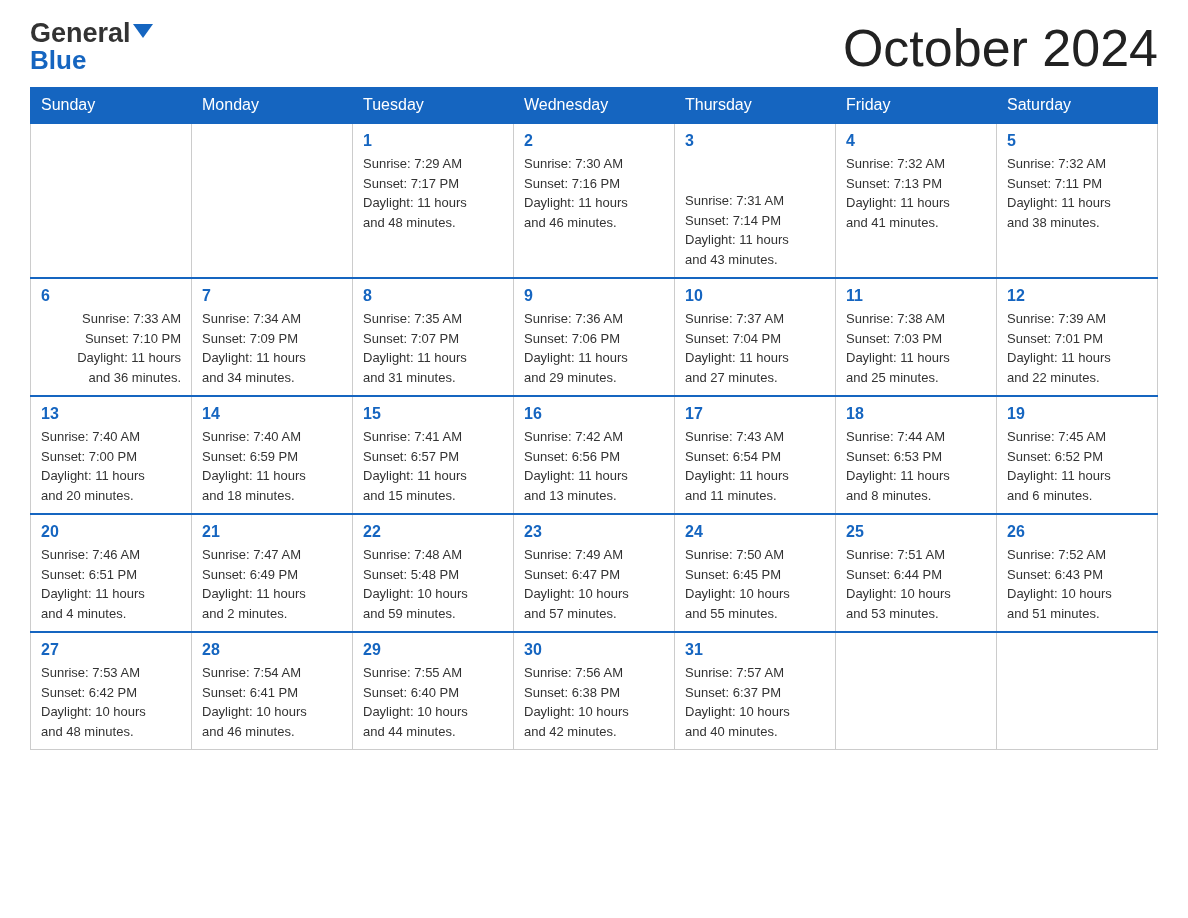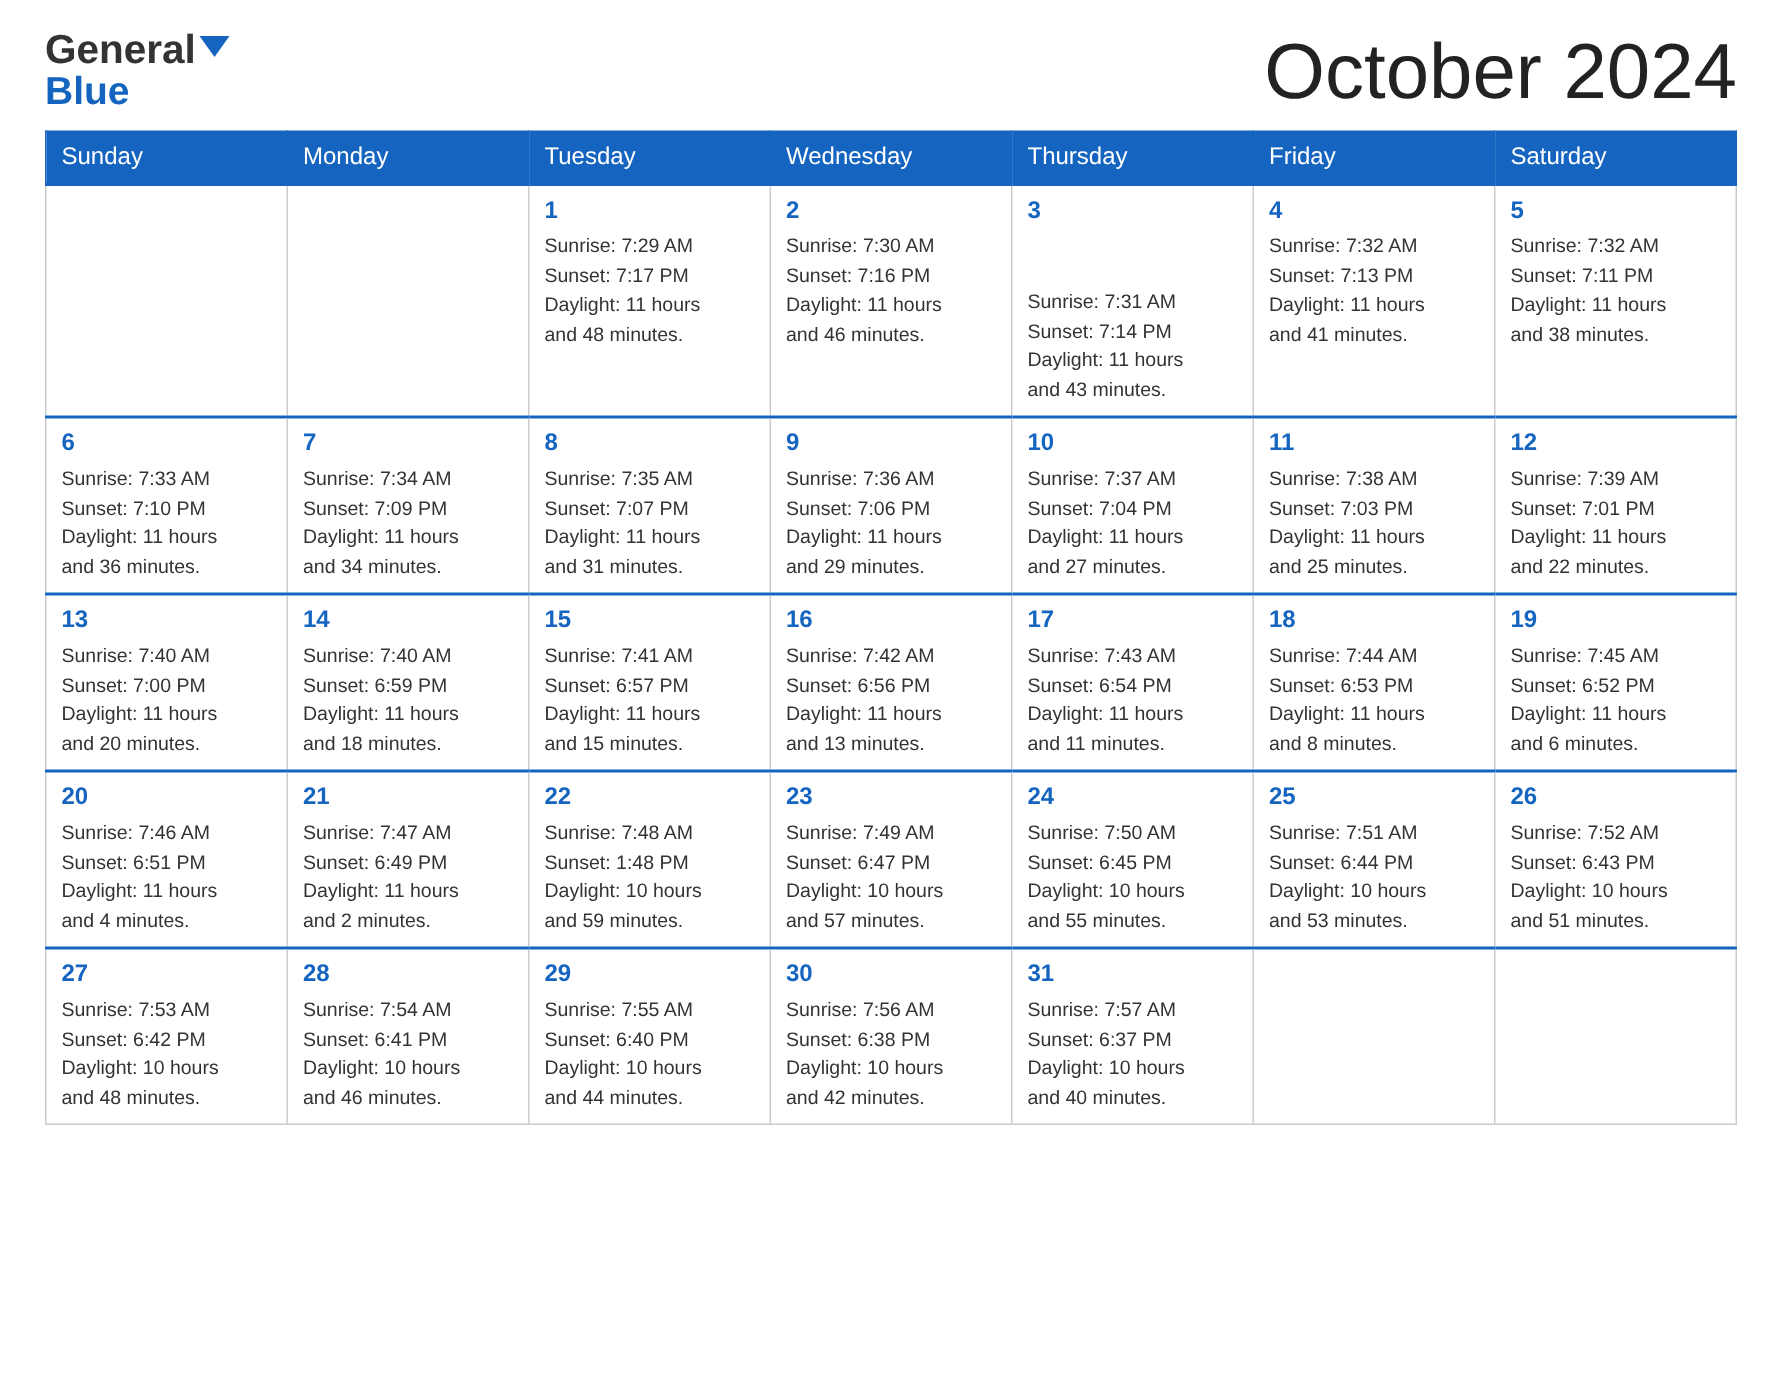--- a/index.html
+++ b/index.html
@@ -164,21 +164,21 @@
           <div class="day-number">5</div>
           <div class="day-info" style="white-space: pre-line;">Sunrise: 7:32 AM
 Sunset: 7:11 PM
 Daylight: 11 hours
 and 38 minutes.</div>
         </td>
       </tr>
       <tr class="week-row">
         <td>
           <div class="day-number">6</div>
-          <div class="day-info" style="white-space: pre-line;">Sunrise: 7:33 AM
+          <div class="day-info" style="white-space: pre-line; text-align: right;">Sunrise: 7:33 AM
 Sunset: 7:10 PM
 Daylight: 11 hours
 and 36 minutes.</div>
         </td>
         <td>
           <div class="day-number">7</div>
           <div class="day-info" style="white-space: pre-line;">Sunrise: 7:34 AM
 Sunset: 7:09 PM
 Daylight: 11 hours
 and 34 minutes.</div>
@@ -281,21 +281,21 @@
         <td>
           <div class="day-number">21</div>
           <div class="day-info" style="white-space: pre-line;">Sunrise: 7:47 AM
 Sunset: 6:49 PM
 Daylight: 11 hours
 and 2 minutes.</div>
         </td>
         <td>
           <div class="day-number">22</div>
           <div class="day-info" style="white-space: pre-line;">Sunrise: 7:48 AM
-Sunset: 1:48 PM
+Sunset: 5:48 PM
 Daylight: 10 hours
 and 59 minutes.</div>
         </td>
         <td>
           <div class="day-number">23</div>
           <div class="day-info" style="white-space: pre-line;">Sunrise: 7:49 AM
 Sunset: 6:47 PM
 Daylight: 10 hours
 and 57 minutes.</div>
         </td>

